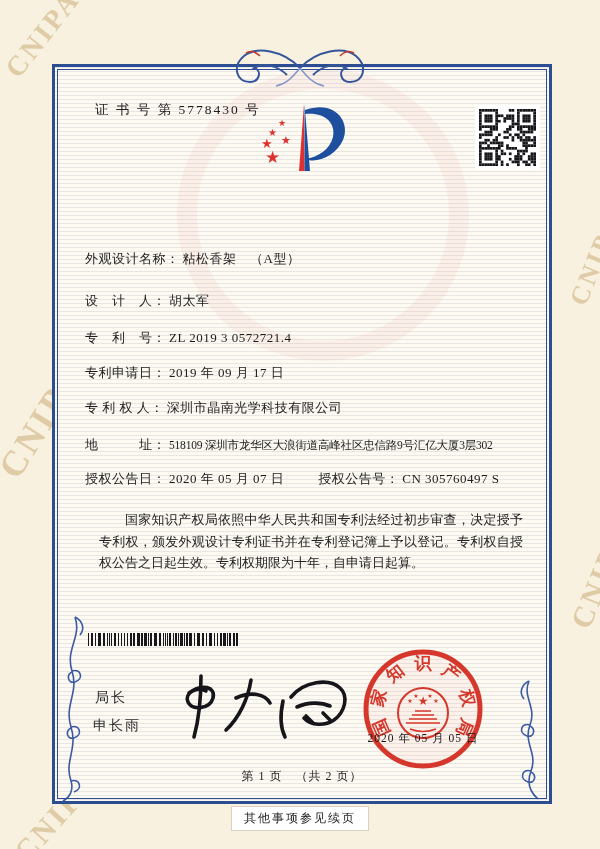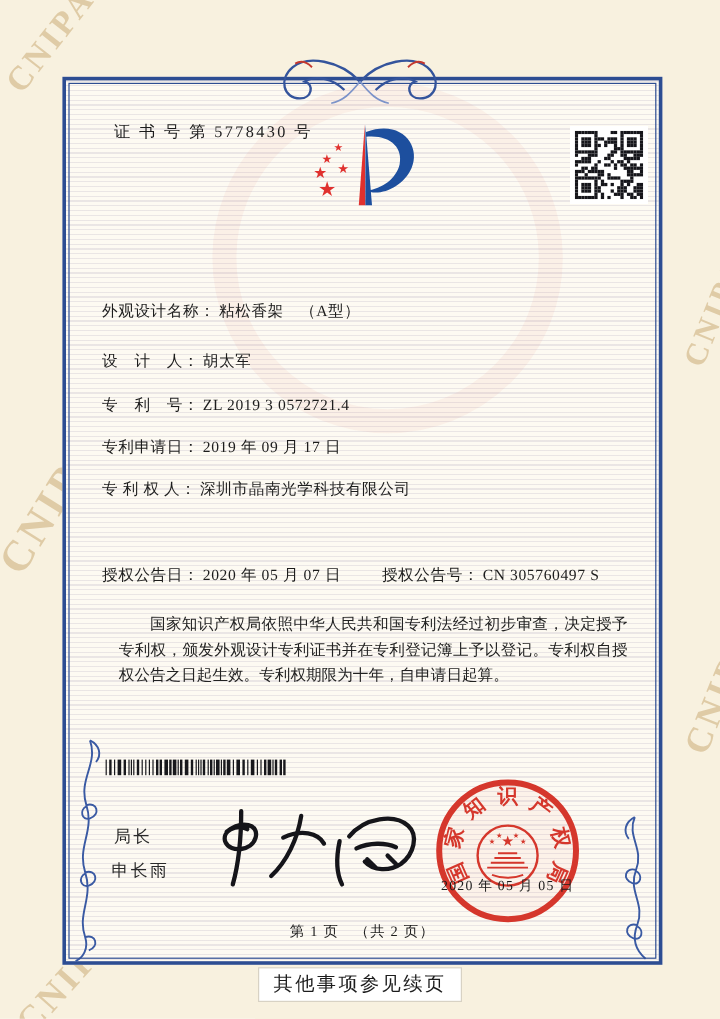--- a/index.html
+++ b/index.html
@@ -75,21 +75,21 @@
   }
   .page-info{position:absolute;left:0;top:701px;width:100%;text-align:center;font-size:12px;letter-spacing:1px;}
   
   .flourish{position:absolute;left:50%;top:38px;transform:translateX(-50%);}
   .vine-left{position:absolute;left:4px;top:548px;}
   .vine-right{position:absolute;left:458px;top:612px;}
   
   .note-box{
     position:absolute;left:50%;top:806px;transform:translateX(-50%);
     background:#ffffff;border:1px solid #d8d2c4;padding:3px 12px;
-    font-size:16px;letter-spacing:2px;white-space:nowrap;
+    font-size:12px;letter-spacing:2px;white-space:nowrap;
   }
 </style>
 </head>
 <body>
 
 <div class="page">
 
   <span class="wm wm1">CNIPA</span>
   <span class="wm wm2">CNIPA</span>
   <span class="wm wm3">CNIPA</span>
@@ -367,20 +367,23 @@
     </div>
     <div class="row r2">
       <span class="lab">专　利　号：</span><span class="val">ZL 2019 3 0572721.4</span>
     </div>
     <div class="row r3">
       <span class="lab">专利申请日：</span><span class="val">2019 年 09 月 17 日</span>
     </div>
     <div class="row r4">
       <span class="lab">专 利 权 人：</span><span class="val">深圳市晶南光学科技有限公司</span>
     </div>
+    <div class="row r5">
+      <span class="lab">地　　　址：</span><span class="val">518109 深圳市龙华区大浪街道高峰社区忠信路9号汇亿大厦3层302</span>
+    </div>
     <div class="row r6">
       <span class="lab">授权公告日：</span><span class="val">2020 年 05 月 07 日</span><span class="lab pair2">授权公告号：</span><span class="val">CN 305760497 S</span>
     </div>
 
     <div class="body-text">
       <p>国家知识产权局依照中华人民共和国专利法经过初步审查，决定授予专利权，颁发外观设计专利证书并在专利登记簿上予以登记。专利权自授权公告之日起生效。专利权期限为十年，自申请日起算。</p>
     </div>
 
     <div class="barcode" id="barcode-bars">
         <i style="left: 0px; width: 1px;"></i>

